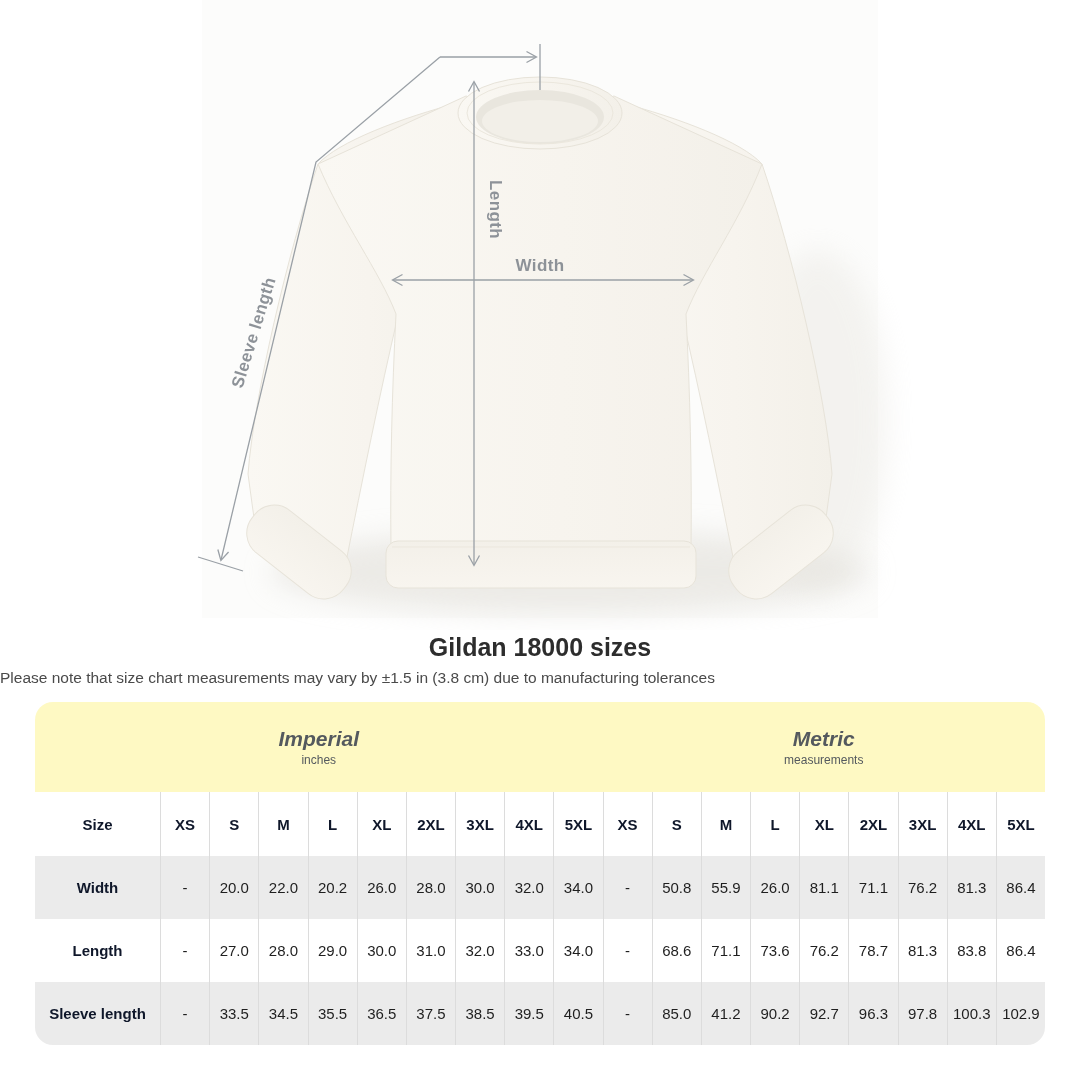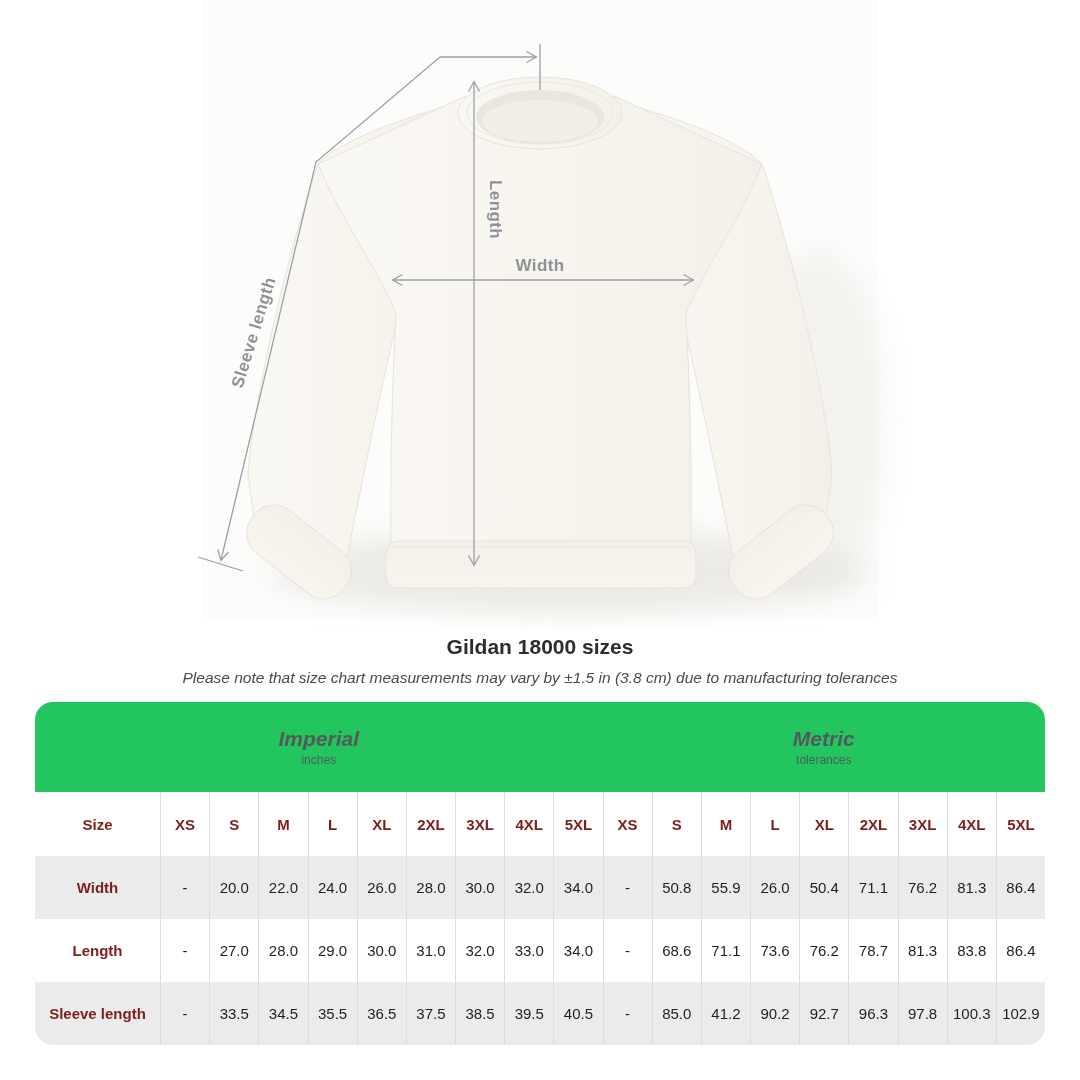--- a/index.html
+++ b/index.html
@@ -8,51 +8,51 @@
     font-family:"Liberation Sans", sans-serif;
     -webkit-font-smoothing:antialiased;
   }
   
   .hero{position:relative;width:1080px;height:630px;}
   .hero svg{display:block;}
   .measure-label{font-family:"Liberation Sans", sans-serif;font-weight:bold;font-size:17px;letter-spacing:.4px;}
   
   .page-title{
     margin:2px 0 0;text-align:center;
-    font-size:21px;font-weight:bold;color:#2d2d2d;line-height:30px;
+    font-size:25px;font-weight:bold;color:#2d2d2d;line-height:30px;
   }
   .page-subtitle{
-    margin:6px 0 7px;text-align:center;font-style:italic;
+    margin:6px 0 7px;text-align:left;
     font-size:15.5px;color:#4a4a4a;line-height:20px;
   }
   
   .tbl{
     display:grid;
     grid-template-columns:125px repeat(18, 1fr);
     margin:14px 35px 0 35px;
     border-radius:18px;overflow:hidden;
     font-size:15px;
   }
   .band{
-    height:90px;background:#22c55e;
+    height:90px;background:#fef9c3;
     display:flex;flex-direction:column;align-items:center;justify-content:center;gap:2px;
   }
   .band-1{grid-column:1 / 11;}
   .band-2{grid-column:11 / 20;text-align:right;}
   .band .g-label{font-size:21px;font-weight:bold;font-style:italic;color:#54595e;}
   .band .g-unit{font-size:12px;color:#54595e;}
   .hc,.dc{
     display:flex;align-items:center;justify-content:center;
     background:#ffffff;
   }
   .hc{height:64px;}
   .dc{height:63px;color:#1f1f1f;}
   .alt{background:#ebebeb;}
   .sep{border-left:1px solid #dcdcdc;}
-  .lab{font-weight:bold;color:#7f1d1d;}
+  .lab{font-weight:bold;color:#0f172a;}
 </style>
 </head>
 <body>
 
 <div class="hero">
   <svg width="1080" height="630" viewBox="0 0 1080 630">
     <defs>
       <linearGradient id="gGarment" x1="0" y1="0" x2="1" y2="0">
         <stop offset="0" stop-color="#faf8f3"></stop>
         <stop offset="0.55" stop-color="#f7f4ee"></stop>
@@ -114,21 +114,21 @@
 <p class="page-subtitle">Please note that size chart measurements may vary by ±1.5 in (3.8 cm) due to manufacturing tolerances</p>
 
 <div class="tbl">
 
   <div class="band band-1">
     <span class="g-label">Imperial</span>
     <span class="g-unit">inches</span>
   </div>
   <div class="band band-2">
     <span class="g-label">Metric</span>
-    <span class="g-unit">tolerances</span>
+    <span class="g-unit">measurements</span>
   </div>
 
   <div class="hc lab">Size</div>
   <div class="hc lab sep">XS</div>
   <div class="hc lab sep">S</div>
   <div class="hc lab sep">M</div>
   <div class="hc lab sep">L</div>
   <div class="hc lab sep">XL</div>
   <div class="hc lab sep">2XL</div>
   <div class="hc lab sep">3XL</div>
@@ -141,31 +141,31 @@
   <div class="hc lab sep">XL</div>
   <div class="hc lab sep">2XL</div>
   <div class="hc lab sep">3XL</div>
   <div class="hc lab sep">4XL</div>
   <div class="hc lab sep">5XL</div>
 
   <div class="dc alt lab">Width</div>
   <div class="dc alt sep">-</div>
   <div class="dc alt sep">20.0</div>
   <div class="dc alt sep">22.0</div>
-  <div class="dc alt sep">24.0</div>
+  <div class="dc alt sep">20.2</div>
   <div class="dc alt sep">26.0</div>
   <div class="dc alt sep">28.0</div>
   <div class="dc alt sep">30.0</div>
   <div class="dc alt sep">32.0</div>
   <div class="dc alt sep">34.0</div>
   <div class="dc alt sep">-</div>
   <div class="dc alt sep">50.8</div>
   <div class="dc alt sep">55.9</div>
   <div class="dc alt sep">26.0</div>
-  <div class="dc alt sep">50.4</div>
+  <div class="dc alt sep">81.1</div>
   <div class="dc alt sep">71.1</div>
   <div class="dc alt sep">76.2</div>
   <div class="dc alt sep">81.3</div>
   <div class="dc alt sep">86.4</div>
 
   <div class="dc lab">Length</div>
   <div class="dc sep">-</div>
   <div class="dc sep">27.0</div>
   <div class="dc sep">28.0</div>
   <div class="dc sep">29.0</div>

